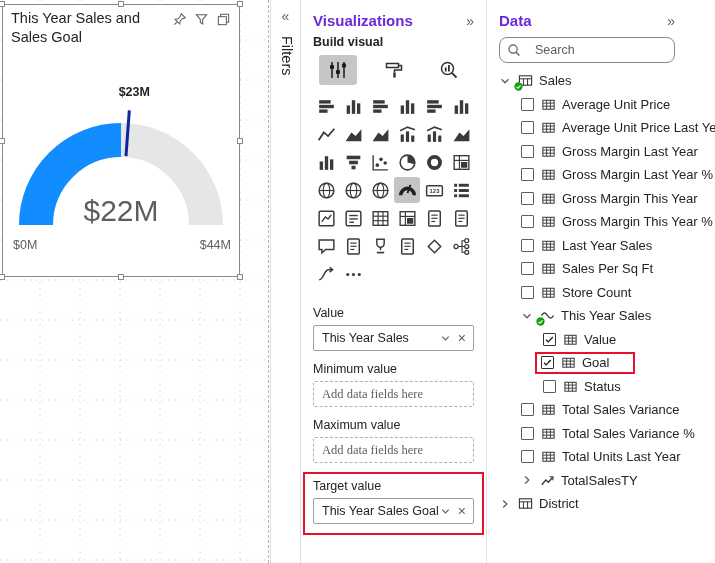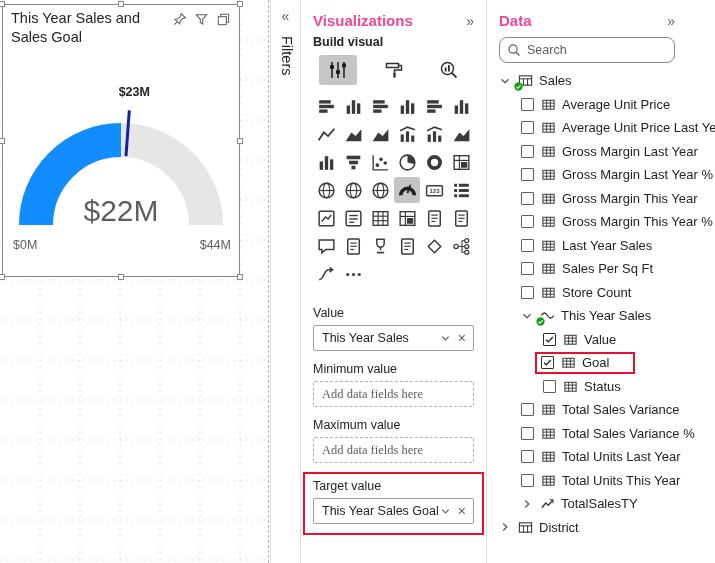--- a/index.html
+++ b/index.html
@@ -27,21 +27,21 @@
   .g-target { font-size:12.5px; font-weight:600; }
 
   
   #filters-pane { position:absolute; left:270px; top:0; width:30px; height:100%; background:#fff; border-left:1px solid #e1dfdd; }
   .collapse-btn { text-align:center; padding-top:8px; font-size:14px; color:#605e5c; cursor:pointer; }
   .filters-vtext { position:absolute; top:36px; left:8px; writing-mode:vertical-rl; font-size:14.5px; color:#252423; }
 
   
   #viz-pane { position:absolute; left:300px; top:0; width:186px; height:100%; background:#fff; border-left:1px solid #e1dfdd; }
   .pane-header { display:flex; justify-content:space-between; align-items:center; padding:12px 12px 4px; }
-  .pane-title { font-size:15px; font-weight:700; color:#ec4899; }
+  .pane-title { font-size:15px; font-weight:700; color:#6d28d9; }
   .pane-collapse { color:#605e5c; font-size:14px; cursor:pointer; }
   .section-title { padding:2px 12px 4px; font-size:12.5px; font-weight:600; }
   .tabs { display:flex; justify-content:space-between; align-items:center; padding:2px 18px 4px; }
   .tab { width:38px; height:30px; display:flex; align-items:center; justify-content:center; color:#323130; border-radius:3px; cursor:pointer; }
   .tab.sel { background:#c8c6c4; color:#1b1a19; }
   .vicon-grid { display:grid; grid-template-columns:repeat(6,27px); gap:2px 0; padding:4px 10px 8px 12px; }
   .vicon { width:26px; height:26px; display:flex; align-items:center; justify-content:center; border-radius:3px; color:#3b3a39; cursor:pointer; }
   .vicon.sel { background:#c6c4c2; color:#201f1e; }
   .wells { padding:0 12px; }
   .well-label { font-size:12.5px; color:#252423; margin:11px 0 5px; }
@@ -51,21 +51,21 @@
   .well-box.empty { border-style:dashed; border-color:#b3b0ad; color:#605e5c; padding:0 8px; cursor:pointer;font-family:Liberation Serif, serif; }
   .well-ctrls { display:flex; align-items:center; gap:7px; color:#605e5c; }
   .well-chev { display:inline-flex; }
   .well-x { font-size:14px; line-height:1; cursor:pointer; }
   .well.hl { border:2px solid #E8112D; margin:9px -10px 0; padding:0 8px 9px; }
   .well.hl .well-label { margin-top:5px; }
 
   
   #data-pane { position:absolute; left:486px; top:0; width:201px; height:100%; background:#fff; border-left:1px solid #e1dfdd; }
   .search-wrap { margin:4px 12px 6px; height:26px; border:1px solid #8a8886; border-radius:8px;
-    display:flex; align-items:center; gap:6px; padding:0 7px; color:#605e5c; }
+    display:flex; align-items:center; gap:14px; padding:0 7px; color:#605e5c; }
   .search-wrap input { border:0; outline:0; flex:1; font-size:12.5px; color:#252423; font-family:inherit; background:transparent; }
   .search-wrap input::placeholder { color:#605e5c; }
   .tree { margin-top:4px; font-size:13px; }
   .trow { height:23.5px; display:flex; align-items:center; cursor:pointer; }
   .trow-in { display:inline-flex; align-items:center; gap:6px; padding:1px 4px 1px 2px; }
   .trow-in.hl { border:2px solid #E8112D; padding:1px 24px 1px 4px; margin-left:-6px; }
   .chev { display:inline-flex; color:#605e5c; flex:none; }
   .cb { width:13px; height:13px; border:1px solid #605e5c; border-radius:1px; background:#fff;
     display:inline-flex; align-items:center; justify-content:center; flex:none; }
   .cb.checked { border-color:#323130; }
@@ -776,35 +776,20 @@
               <line x1="2" y1="9.8" x2="14" y2="9.8" stroke="currentColor" stroke-width="1"></line>
               <line x1="6" y1="3.5" x2="6" y2="13" stroke="currentColor" stroke-width="1"></line>
               <line x1="10" y1="3.5" x2="10" y2="13" stroke="currentColor" stroke-width="1"></line>
             </svg>
           </span>
           <span class="tlabel">Total Units Last Year</span>
         </span>
       </div>
       <div class="trow" style="padding-left: 32px;">
         <span class="trow-in">
-          <span class="cb"></span>
-          <span class="ticon">
-            <svg viewBox="0 0 16 16" width="15" height="15">
-              <rect x="2" y="3.5" width="12" height="9.5" fill="none" stroke="currentColor" stroke-width="1.1"></rect>
-              <line x1="2" y1="6.5" x2="14" y2="6.5" stroke="currentColor" stroke-width="1"></line>
-              <line x1="2" y1="9.8" x2="14" y2="9.8" stroke="currentColor" stroke-width="1"></line>
-              <line x1="6" y1="3.5" x2="6" y2="13" stroke="currentColor" stroke-width="1"></line>
-              <line x1="10" y1="3.5" x2="10" y2="13" stroke="currentColor" stroke-width="1"></line>
-            </svg>
-          </span>
-          <span class="tlabel">Total Units This Year</span>
-        </span>
-      </div>
-      <div class="trow" style="padding-left: 32px;">
-        <span class="trow-in">
           <span class="chev">
             <svg viewBox="0 0 12 12" width="12" height="12">
               <polyline points="4.2,2.5 7.8,6 4.2,9.5" fill="none" stroke="currentColor" stroke-width="1.3"></polyline>
             </svg>
           </span>
           <span class="ticon">
             <svg viewBox="0 0 16 16" width="15" height="15">
               <polyline points="2,12.5 6.2,7.5 9,9.8 13.5,4.5" fill="none" stroke="currentColor" stroke-width="1.5"></polyline>
               <polyline points="10.2,4 13.8,4 13.8,7.6" fill="none" stroke="currentColor" stroke-width="1.2"></polyline>
             </svg>

